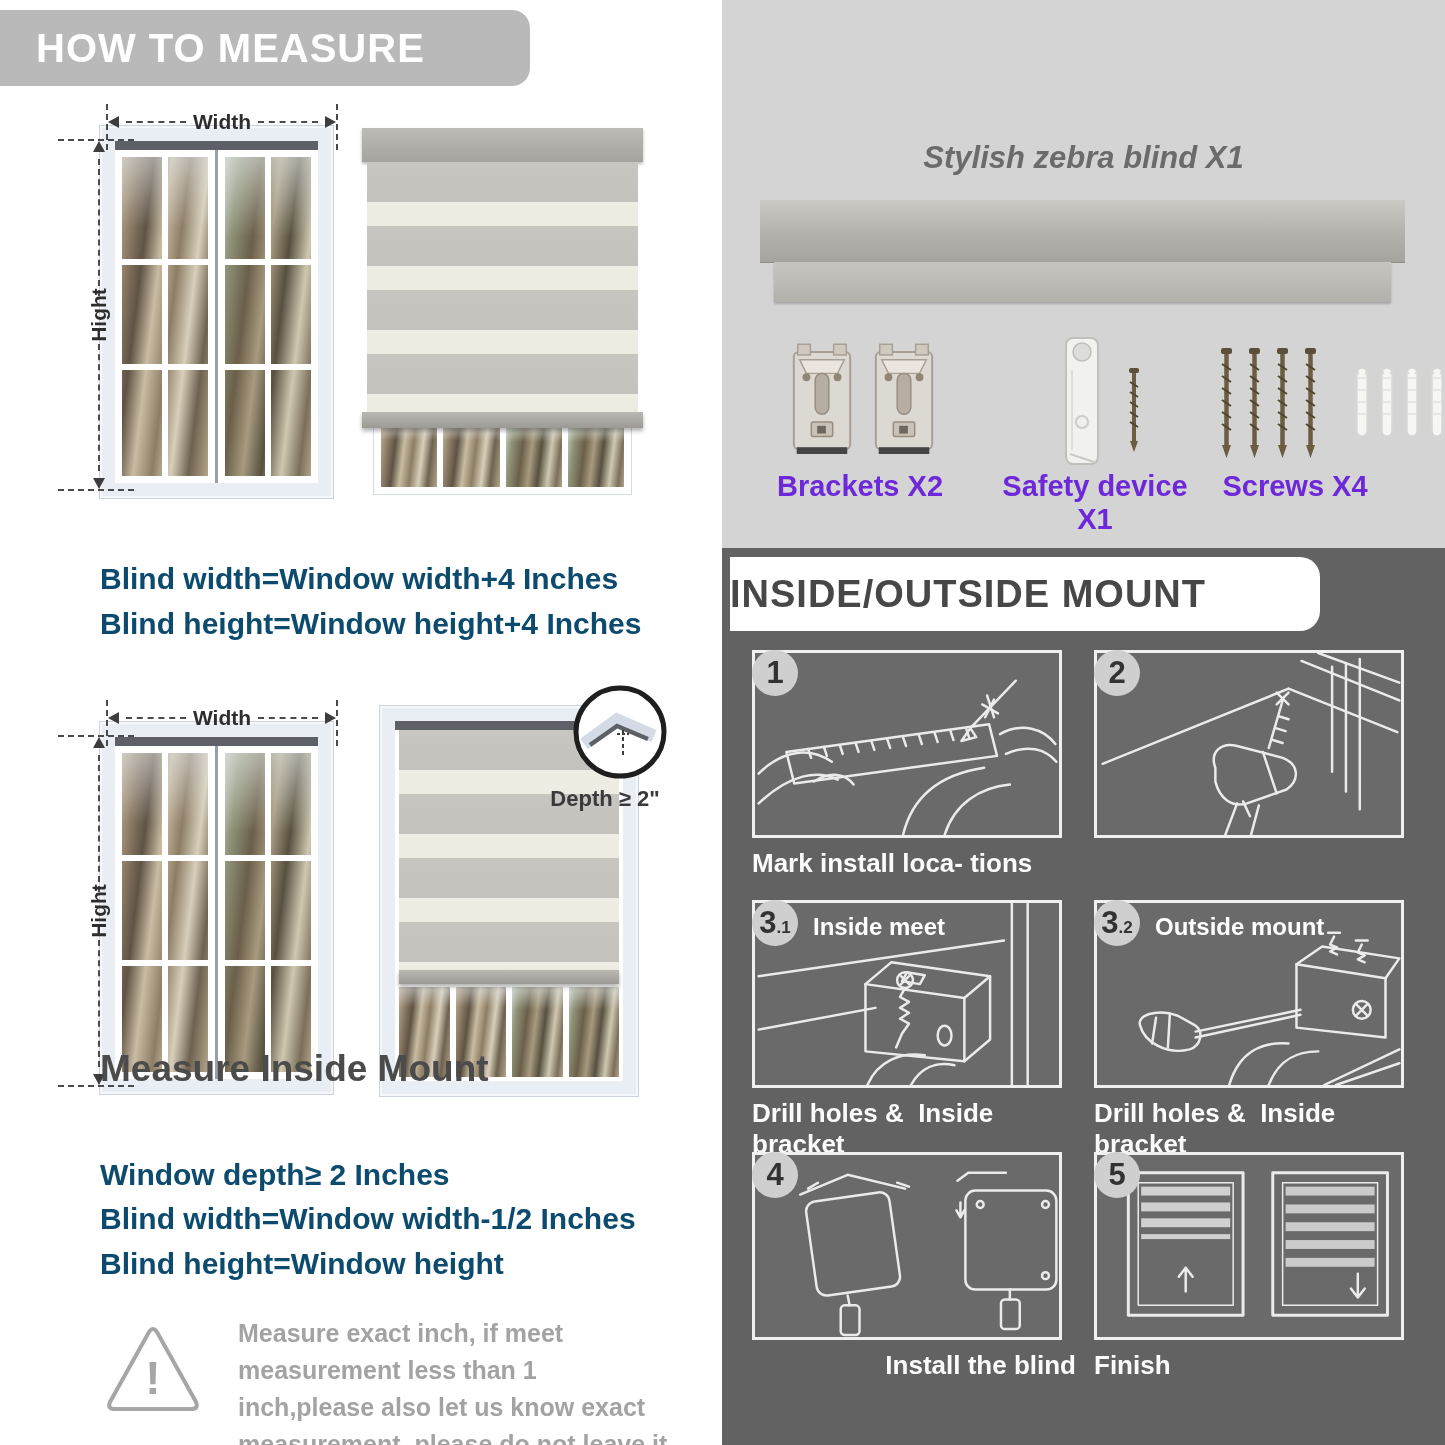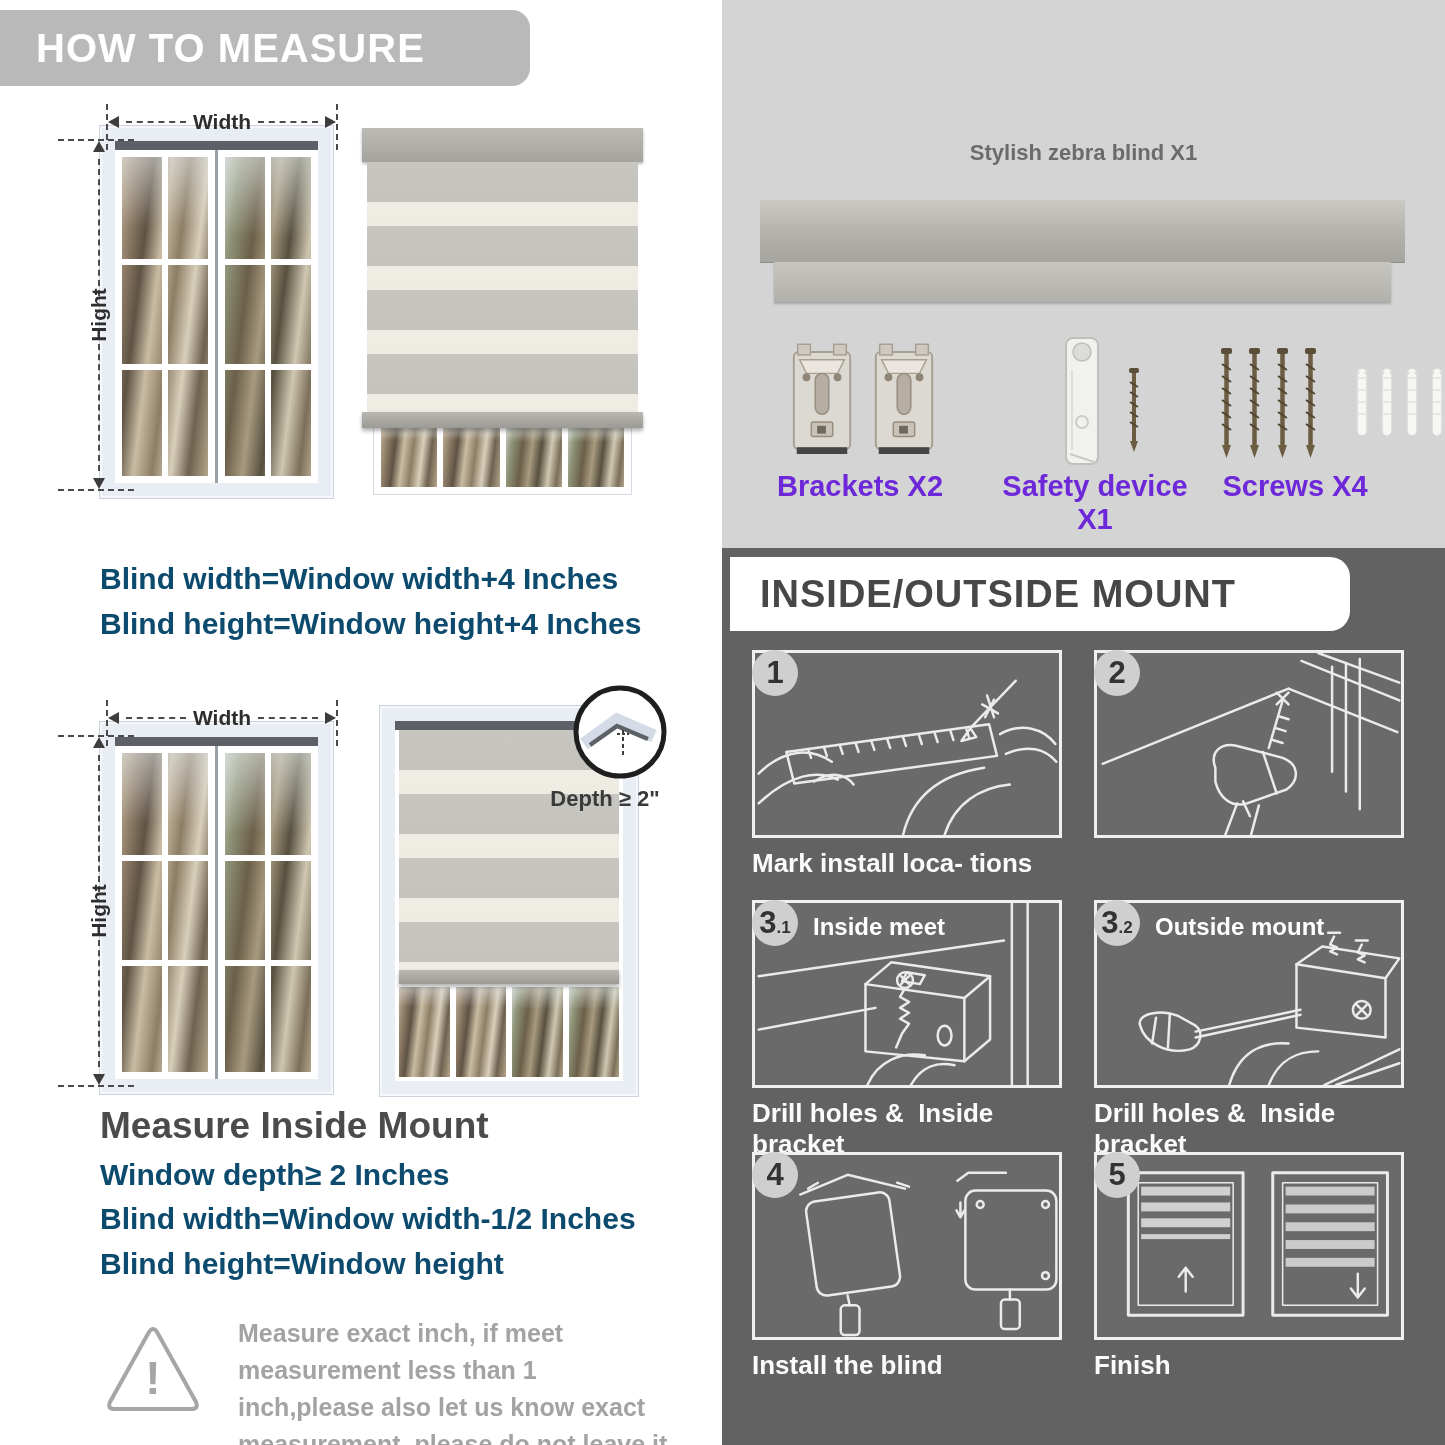--- a/index.html
+++ b/index.html
@@ -8,21 +8,21 @@
   .abs{position:absolute;}
 
   
   .banner-left{left:0;top:10px;width:494px;height:76px;background:#b9b9b9;
     border-radius:0 18px 18px 0;display:flex;align-items:center;padding-left:36px;
     color:#ffffff;font-size:40px;font-weight:bold;letter-spacing:1px;}
   .banner-included{left:722px;top:12px;width:488px;height:76px;background:#ffffff;
     border-radius:0 20px 20px 0;display:flex;align-items:center;padding-left:38px;
     color:#cdcdcd;font-size:40px;font-weight:bold;letter-spacing:1px;}
   .banner-mount{left:8px;top:9px;width:590px;height:74px;background:#ffffff;
-    border-radius:0 20px 20px 0;display:flex;align-items:center;padding-left:30px;
+    border-radius:0 20px 20px 0;display:flex;align-items:center;
     color:#474747;font-size:38px;font-weight:bold;letter-spacing:1px;}
 
   
   .light-panel{left:722px;top:0;width:723px;height:548px;background:#d4d4d4;}
   .dark-panel{left:722px;top:548px;width:723px;height:897px;background:#626262;position:absolute;}
 
   
   .win{background:#e9edf4;box-shadow:inset 0 0 0 2px #f5f7fb, 0 0 0 1px #cdd3de;}
   .win-inner{position:absolute;left:15px;right:15px;top:15px;bottom:15px;background:#ffffff;}
   .roller{position:absolute;left:0;right:0;top:0;height:9px;background:#5d6167;}
@@ -61,21 +61,21 @@
   .tick-v{border-left:2px dashed #4a4a4a;width:0;}
   .tick-h{border-top:2px dashed #4a4a4a;height:0;}
 
   
   .h-title{font-size:37px;font-weight:bold;color:#4b4b4b;}
   .h-line{font-size:30px;font-weight:bold;color:#0c4a6e;}
   .depth-lbl{font-size:22px;font-weight:bold;color:#3a3a3a;}
   .warn-text{font-size:25px;font-weight:bold;color:#a3a3a3;line-height:37px;width:430px;}
 
   
-  .stylish{left:722px;top:140px;width:723px;text-align:center;font-size:22px;font-weight:bold;color:#6b6b6b;}
+  .stylish{left:722px;top:140px;width:723px;text-align:center;font-size:31px;font-weight:bold;color:#6b6b6b;font-style:italic;}
   .rail1{left:760px;top:200px;width:645px;height:62px;
     background:linear-gradient(180deg,#cbc9c4 0%,#b3b1ac 55%,#a6a49f 100%);box-shadow:0 1px 0 #8f8d88;}
   .rail2{left:774px;top:262px;width:617px;height:40px;
     background:linear-gradient(180deg,#c7c5c0,#b2b0ab);box-shadow:0 2px 2px rgba(0,0,0,.22);}
   .item-label{position:absolute;font-size:29px;font-weight:bold;color:#6d28d9;text-align:center;}
 
   
   .step{position:absolute;width:310px;height:188px;background:#6a6a6a;border:3px solid #f0f0f0;box-sizing:border-box;}
   .step svg{position:absolute;left:0;top:0;width:100%;height:100%;}
   .badge{position:absolute;top:-3px;left:-3px;width:46px;height:46px;border-radius:50%;background:#cfcfcf;
@@ -215,21 +215,21 @@
     <svg style="position:absolute;right:-32px;top:-24px;width:100px;height:100px;" viewBox="0 0 100 100">
       <circle cx="50" cy="50" r="44" fill="#ffffff" stroke="#1e1e1e" stroke-width="5"></circle>
       <path d="M14,62 L47,38 L84,54" stroke="#d5dbe6" stroke-width="13" fill="none"></path>
       <path d="M20,63 L47,44 L78,57" stroke="#5d6167" stroke-width="4.5" fill="none"></path>
       <path d="M53,48 V74" stroke="#3d3d3d" stroke-width="2" stroke-dasharray="4 3" fill="none"></path>
       <path d="M47,52 h12" stroke="#3d3d3d" stroke-width="2" stroke-dasharray="3 2" fill="none"></path>
     </svg>
     <div class="depth-lbl" style="position:absolute;right:-42px;top:80px;width:150px;text-align:center;">Depth ≥ 2"</div>
   </div>
 
-  <div class="abs h-title" style="left:100px;top:1105px;">Measure Inside Mount</div>
+  <div class="abs h-title" style="left:100px;top:1048px;">Measure Inside Mount</div>
   <div class="abs h-line" style="left:100px;top:1158px;">Window depth≥ 2 Inches</div>
   <div class="abs h-line" style="left:100px;top:1202px;">Blind width=Window width-1/2 Inches</div>
   <div class="abs h-line" style="left:100px;top:1247px;">Blind height=Window height</div>
 
   <svg class="abs" style="left:103px;top:1322px;width:100px;height:96px;" viewBox="0 0 100 96">
     <path d="M46,10 Q50,4 54,10 L93,80 Q96,87 88,87 L12,87 Q4,87 7,80 Z" fill="none" stroke="#a6a6a6" stroke-width="4"></path>
     <text x="50" y="72" text-anchor="middle" font-size="46" font-weight="bold" fill="#a6a6a6" font-family="Liberation Sans, sans-serif">!</text>
   </svg>
   <div class="abs warn-text" style="left:238px;top:1315px;">Measure exact inch, if meet measurement less than 1 inch,please also let us know exact measurement, please do not leave it</div>
 
@@ -449,21 +449,21 @@
           <path d="M206,48 v14 m-4,-6 l4,7 l4,-7"></path>
           <path d="M256,136 v10"></path>
           <rect x="247" y="146" width="19" height="30" rx="4"></rect>
         </g>
       </svg>
       <div class="badge">
         <span>4</span>
           <span class="sub"></span>
       </div>
     </div>
-    <div class="caption" style="left:30px;top:802px;">Install the blind</div>
+    <div class="caption" style="left:14px;top:802px;text-align:right;">Install the blind</div>
 
     <div class="step" style="left:372px;top:604px;">
       <svg viewBox="0 0 304 184">
         <g class="line-art">
           <rect x="30" y="18" width="116" height="144" stroke-width="3"></rect>
           <rect x="40" y="28" width="96" height="124" stroke-width="1.5"></rect>
         </g>
         <g fill="#dcdcdc" opacity="0.9">
           <rect x="43" y="32" width="90" height="9"></rect>
           <rect x="43" y="48" width="90" height="9"></rect>

